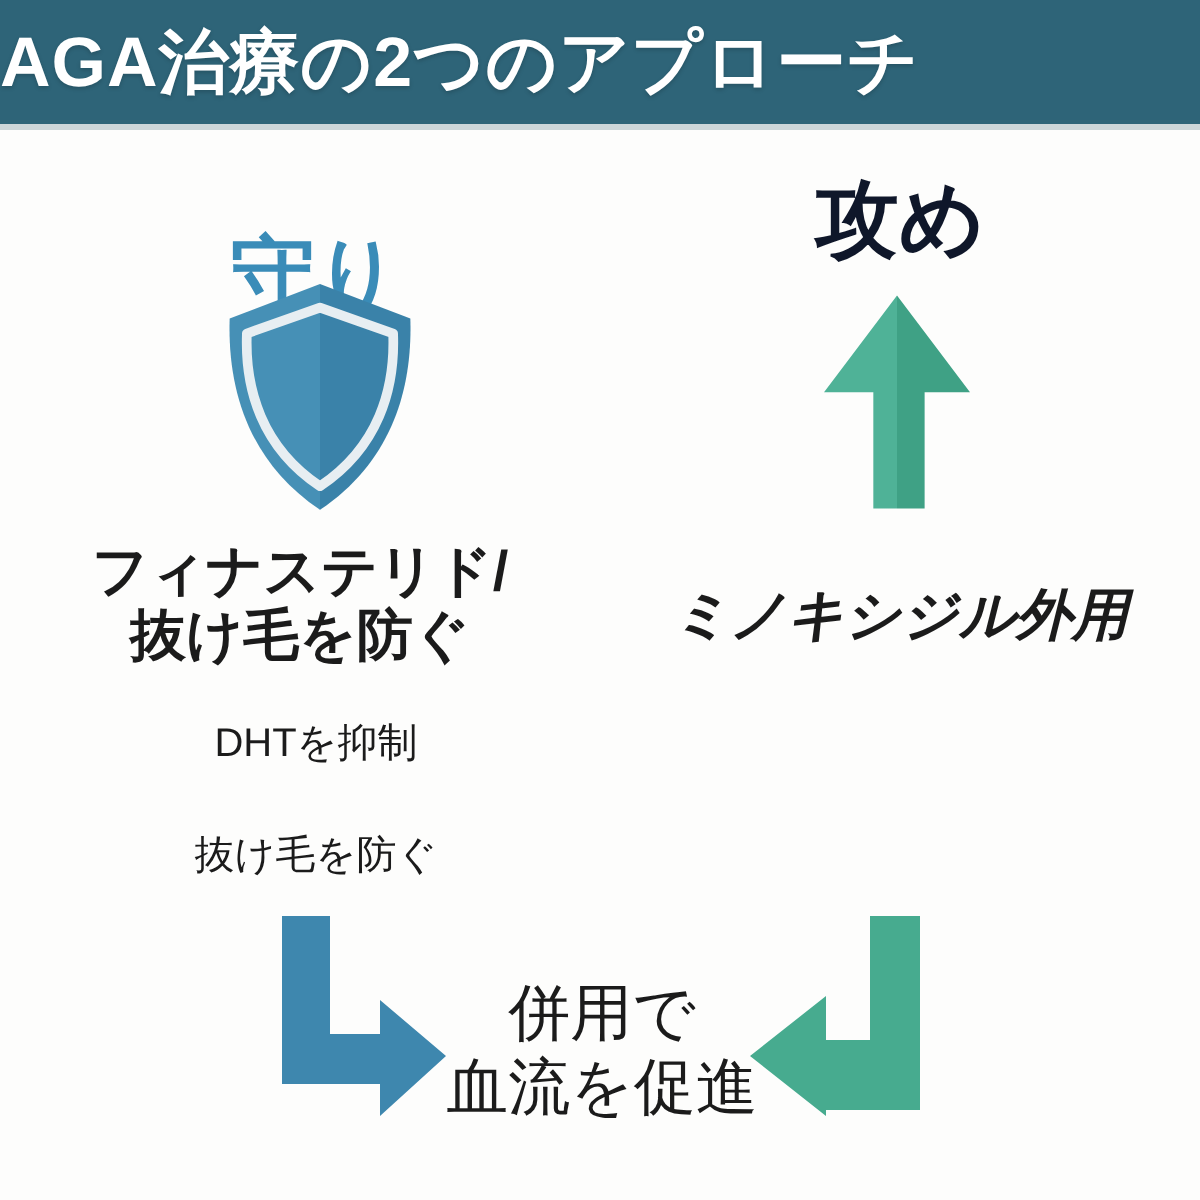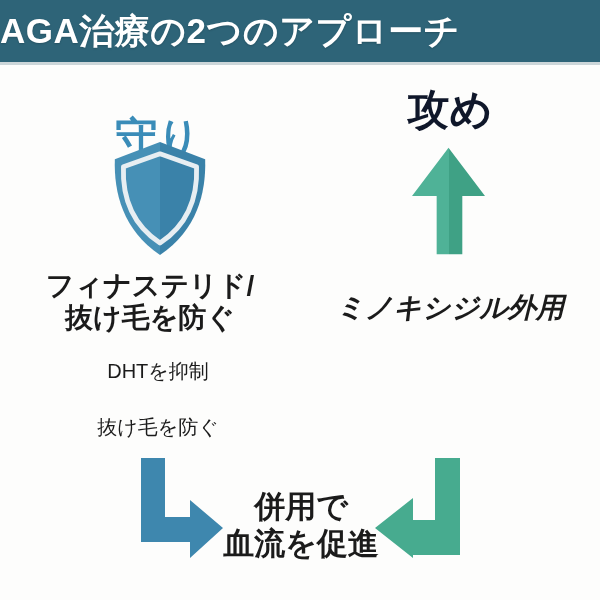--- a/index.html
+++ b/index.html
@@ -37,21 +37,21 @@
     font-size:20px;font-weight:400;white-space:nowrap;
   }
   .desc-l1{left:8px;top:358px;}
   .desc-l2{left:8px;top:414px;}
   .desc-r1{left:300px;top:358px;}
   .desc-r2{left:300px;top:402px;}
   .elbow-left{position:absolute;left:141px;top:458px;}
   .elbow-right{position:absolute;left:375px;top:458px;}
   .merge-text{
     position:absolute;left:185px;top:488px;width:232px;text-align:center;
-    font-size:31px;font-weight:700;line-height:37px;white-space:nowrap;
+    font-size:31px;font-weight:400;line-height:37px;white-space:nowrap;
   }
 </style>
 </head>
 <body>
 
 <div class="canvas">
 
   <div class="header">
     <div class="title">AGA治療の2つのアプローチ</div>
   </div>

